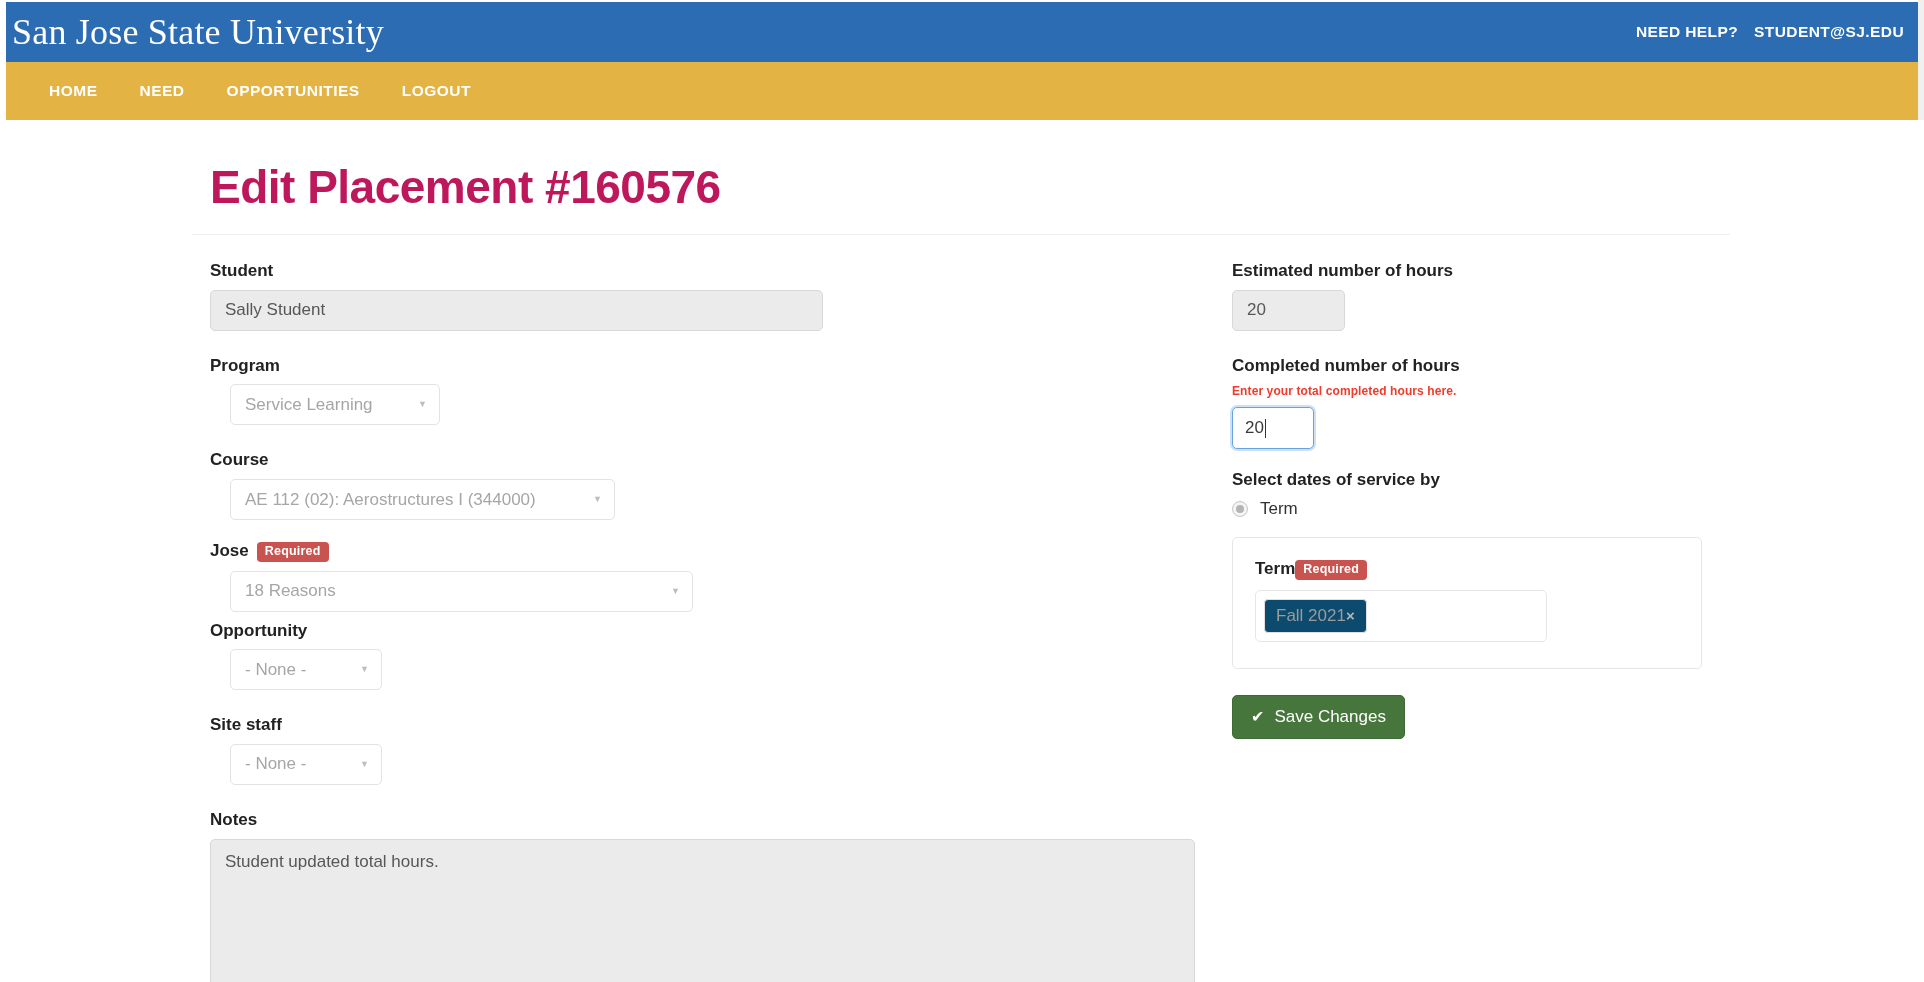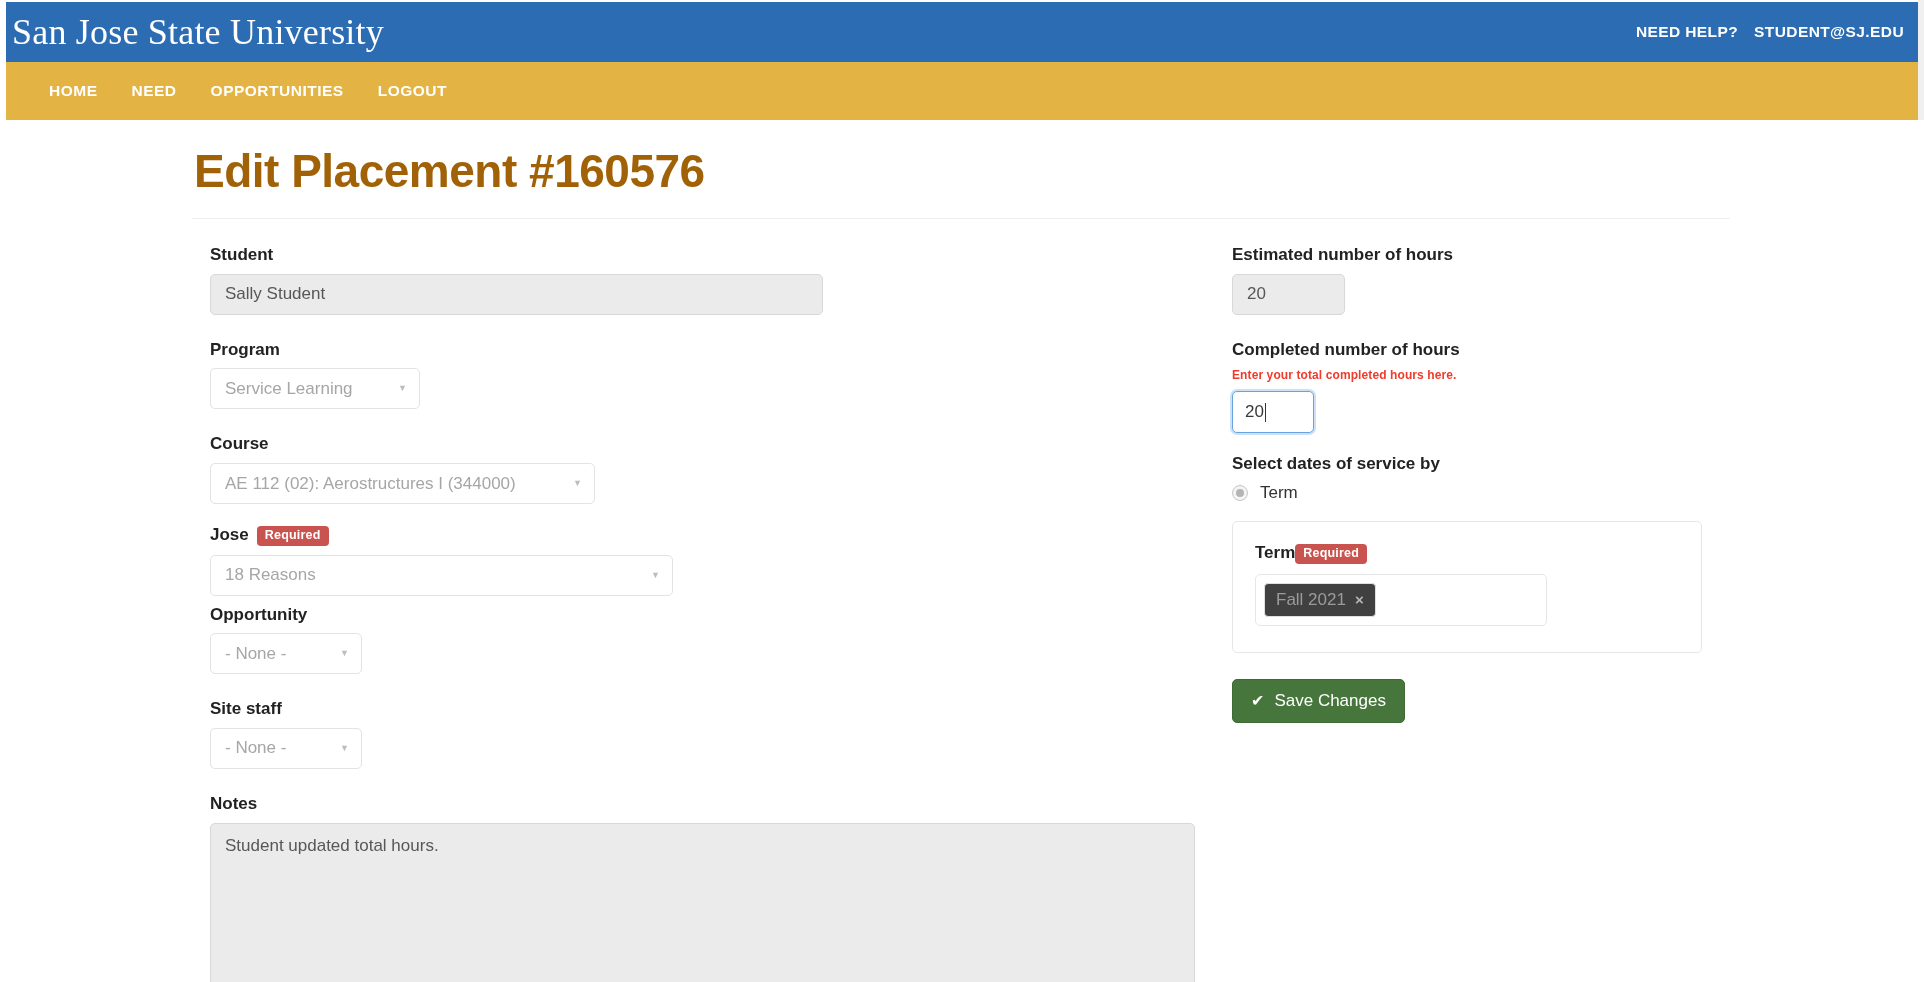--- a/index.html
+++ b/index.html
@@ -54,21 +54,21 @@
 
   
   .navbar {
     position: absolute;
     left: 6px; top: 62px;
     width: 1912px; height: 58px;
     background: #e3b444;
     display: flex;
     align-items: center;
     padding-left: 26px;
-    gap: 0px;
+    gap: 8px;
   }
   .nav-link {
     color: #ffffff;
     font-size: 15.5px;
     font-weight: bold;
     letter-spacing: 0.5px;
     text-decoration: none;
     padding: 0 17px;
     white-space: nowrap;
   }
@@ -84,23 +84,23 @@
   .container {
     position: relative;
     margin: 0 auto;
     width: 1540px;
     padding-top: 24px;
   }
 
   .page-title {
     font-size: 46px;
     font-weight: bold;
-    color: #a16207;
+    color: #be185d;
     letter-spacing: -0.5px;
-    margin: 0;
+    margin: 16px;
     padding-left: 2px;
   }
   .title-rule {
     margin-top: 20px;
     border-top: 1px solid #eeeeee;
     width: 1538px;
   }
 
   .cols {
     display: flex;
@@ -152,20 +152,21 @@
     background: #ffffff;
     border: 1px solid #e3e3e3;
     border-radius: 5px;
     height: 41px;
     display: inline-flex;
     align-items: center;
     justify-content: space-between;
     padding: 0 12px 0 14px;
     font-size: 17px;
     color: #a6a6a6;
+    margin-left: 20px;
   }
   .caret {
     margin-left: 16px;
     color: #bdbdbd;
     font-size: 9px;
     line-height: 1;
   }
   .sp-22 { height: 22px; }
   .sp-26 { height: 26px; }
   .sp-10 { height: 10px; }
@@ -263,25 +264,24 @@
     height: 52px;
     width: 292px;
     display: flex;
     align-items: center;
     padding: 0 8px;
     background: #ffffff;
   }
   .token {
     border: 1px solid #e0e0e0;
     border-radius: 4px;
-    background: #404040;
+    background: #0c4a6e;
     height: 34px;
     display: inline-flex;
     align-items: center;
-    gap: 9px;
     padding: 0 11px;
     font-size: 17px;
     color: #9b9b9b;
   }
   .token-x {
     color: #b6b6b6;
     font-size: 15px;
     font-weight: bold;
     line-height: 1;
   }

